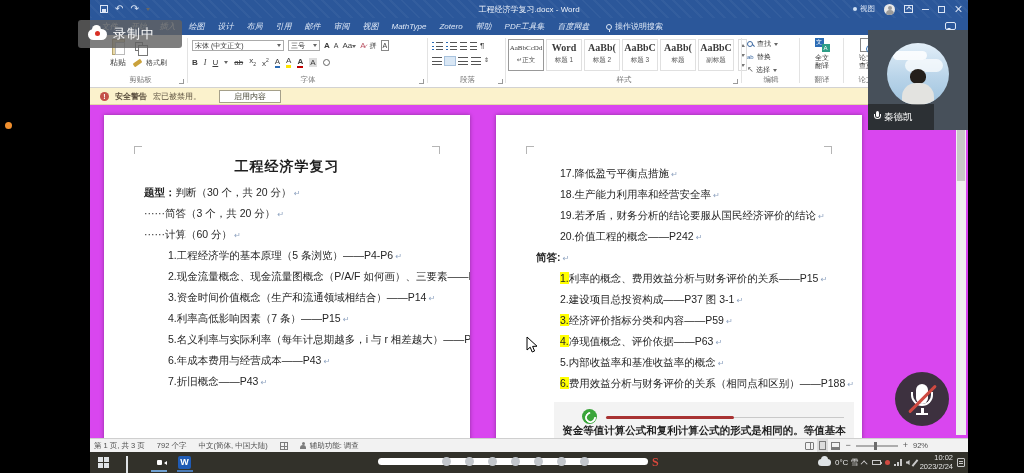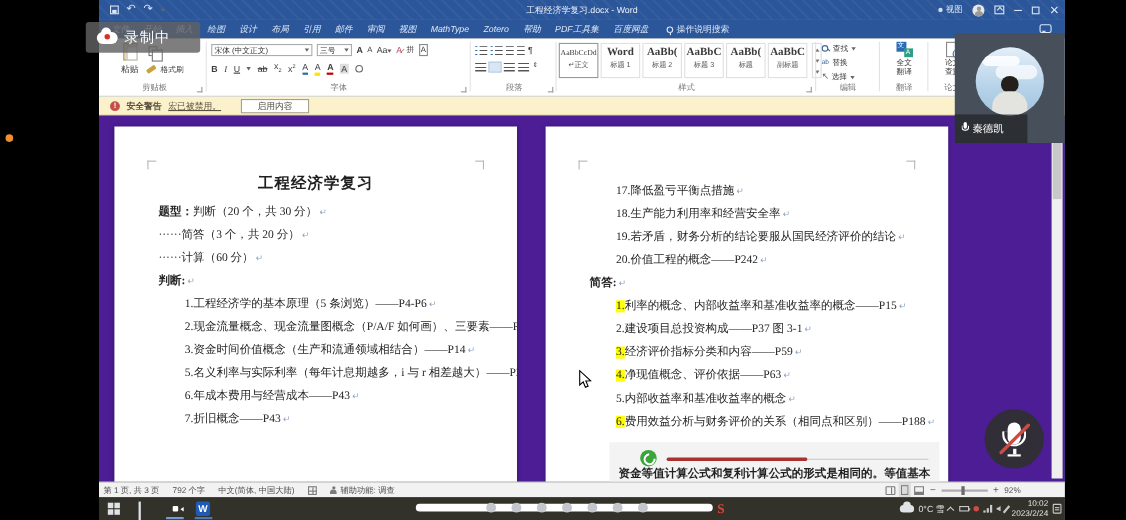--- a/index.html
+++ b/index.html
@@ -88,32 +88,32 @@
   .ic-trans:before { content:"文"; position:absolute; left:0; top:0; width:9px; height:9px; background:#2a6bb5; color:#fff; font-size:6px; line-height:9px; }
   .ic-trans:after { content:"A"; position:absolute; right:0; bottom:0; width:8px; height:8px; background:#2e9e87; color:#fff; font-size:6px; line-height:8px; }
   .ic-papercheck { width:12px; height:14px; margin:0 auto; background:#fff; border:1px solid #888; position:relative; }
   .ic-papercheck:after { content:""; position:absolute; right:-3px; bottom:-2px; width:6px; height:6px; border:1.5px solid #2a6bb5; border-radius:50%; background:rgba(255,255,255,.6); }
   .two-line { font-size:7px; line-height:8px; color:#3b3b3b; }
 
   
   .warnbar { position:absolute; left:0; top:88px; width:878px; height:17px; background:#fbf2cc; border-bottom:1px solid #e3d9a6; display:flex; align-items:center; font-size:8px; color:#5c5140; }
   .ic-warn { width:9px; height:9px; border-radius:50%; background:#c4504a; color:#fff; font-size:7px; line-height:9px; text-align:center; font-weight:bold; margin:0 6px 0 10px; }
   .warn-label { font-weight:bold; margin-right:6px; }
-  .warn-link { text-decoration:underline; margin-right:18px; }
+  .warn-link { margin-right:18px; }
   .warn-btn { height:13px; padding:0 14px; background:#fff; border:1px solid #a5a08a; font-size:8px; color:#4a4a3a; line-height:11px; }
 
   
-  .docarea { position:absolute; left:0; top:105px; width:878px; height:333px; background:#4c1d95; overflow:hidden; }
+  .docarea { position:absolute; left:0; top:105px; width:878px; height:333px; background:#d946ef; overflow:hidden; }
   .page { position:absolute; top:10px; width:366px; height:330px; background:#fff; box-shadow:0 0 4px rgba(0,0,0,.35); overflow:hidden; }
   .p1 { left:14px; } .p2 { left:406px; }
   .cm { position:absolute; width:8px; height:8px; border-top:1px solid #b5b5b5; }
   .cm-l { border-left:1px solid #b5b5b5; } .cm-r { border-right:1px solid #b5b5b5; }
   .ptitle { margin-top:43px; text-align:center; font-family:"Liberation Serif","DejaVu Serif",serif; font-size:14px; font-weight:bold; color:#1f1f1f; letter-spacing:1px; }
   .lines1 { margin-top:6px; } .lines2 { padding-top:48px; }
-  .dline { height:21px; line-height:21px; font-family:Liberation Serif, serif; font-size:10.5px; color:#262626; padding-left:40px; white-space:nowrap; }
+  .dline { height:21px; line-height:21px; font-family:Liberation Sans, sans-serif; font-size:10.5px; color:#262626; padding-left:40px; white-space:nowrap; }
   .dline.ind { padding-left:64px; }
   .sb { font-weight:bold; }
   .sh { background:#ffff00; }
   .pmark { color:#8fa3c0; font-size:8px; margin-left:2px; }
   .callout { position:relative; margin:8px 0 0 58px; width:300px; height:36px; background:#f3f3f3; }
   .spin { position:absolute; left:28px; top:7px; width:15px; height:15px; border-radius:50%; background:#3aa53a; }
   .spin:after { content:""; position:absolute; left:3px; top:3px; width:7px; height:7px; border:2px solid #fff; border-top-color:transparent; border-radius:50%; transform:rotate(40deg); }
   .redline { position:absolute; left:52px; top:14px; width:128px; height:3px; background:#a83232; border-radius:2px; }
   .grayline { position:absolute; left:180px; top:15px; width:110px; height:1px; background:#c9c9c9; }
   .callout-text { position:absolute; left:0; right:0; top:22px; text-align:center; font-family:"Liberation Serif",serif; font-size:10.5px; font-weight:bold; color:#1f1f1f; white-space:nowrap; }
@@ -404,43 +404,43 @@
       <span class="warn-link">宏已被禁用。</span>
       <button class="warn-btn">启用内容</button>
     </div>
 
     <div class="docarea">
       <div class="page p1">
         <span class="cm cm-l" style="left:30px;top:31px;"></span>
         <span class="cm cm-r" style="right:30px;top:31px;"></span>
         <div class="ptitle">工程经济学复习</div>
         <div class="lines1">
-            <div class="dline"><span class="sb">题型：</span><span>判断（20 个，共 30 分）</span><span class="pmark">↵</span></div>
+            <div class="dline"><span class="sb">题型：</span><span>判断（30 个，共 20 分）</span><span class="pmark">↵</span></div>
             <div class="dline"><span>······简答（3 个，共 20 分）</span><span class="pmark">↵</span></div>
             <div class="dline"><span>······计算（60 分）</span><span class="pmark">↵</span></div>
-            <div class="dline"><span class="sb">判断:</span><span class="pmark">↵</span></div>
             <div class="dline ind"><span>1.工程经济学的基本原理（5 条浏览）——P4-P6</span><span class="pmark">↵</span></div>
             <div class="dline ind"><span>2.现金流量概念、现金流量图概念（P/A/F 如何画）、三要素——P12-13</span></div>
             <div class="dline ind"><span>3.资金时间价值概念（生产和流通领域相结合）——P14</span><span class="pmark">↵</span></div>
+            <div class="dline ind"><span>4.利率高低影响因素（7 条）——P15</span><span class="pmark">↵</span></div>
             <div class="dline ind"><span>5.名义利率与实际利率（每年计息期越多，i 与 r 相差越大）——P27</span></div>
             <div class="dline ind"><span>6.年成本费用与经营成本——P43</span><span class="pmark">↵</span></div>
             <div class="dline ind"><span>7.折旧概念——P43</span><span class="pmark">↵</span></div>
             <div class="dline ind"></div>
           </div>
       </div>
       <div class="page p2">
         <span class="cm cm-l" style="left:30px;top:31px;"></span>
         <span class="cm cm-r" style="right:30px;top:31px;"></span>
         <div class="lines2">
             <div class="dline ind"><span>17.降低盈亏平衡点措施</span><span class="pmark">↵</span></div>
             <div class="dline ind"><span>18.生产能力利用率和经营安全率</span><span class="pmark">↵</span></div>
             <div class="dline ind"><span>19.若矛盾，财务分析的结论要服从国民经济评价的结论</span><span class="pmark">↵</span></div>
             <div class="dline ind"><span>20.价值工程的概念——P242</span><span class="pmark">↵</span></div>
             <div class="dline"><span class="sb">简答:</span><span class="pmark">↵</span></div>
-            <div class="dline ind"><span class="sh">1.</span><span>利率的概念、内部收益率和基准收益率的概念——P15</span><span class="pmark">↵</span></div>
+            <div class="dline ind"><span class="sh">1.</span><span>利率的概念、费用效益分析与财务评价的关系——P15</span><span class="pmark">↵</span></div>
             <div class="dline ind"><span>2.建设项目总投资构成——P37 图 3-1</span><span class="pmark">↵</span></div>
             <div class="dline ind"><span class="sh">3.</span><span>经济评价指标分类和内容——P59</span><span class="pmark">↵</span></div>
             <div class="dline ind"><span class="sh">4.</span><span>净现值概念、评价依据——P63</span><span class="pmark">↵</span></div>
             <div class="dline ind"><span>5.内部收益率和基准收益率的概念</span><span class="pmark">↵</span></div>
             <div class="dline ind"><span class="sh">6.</span><span>费用效益分析与财务评价的关系（相同点和区别）——P188</span><span class="pmark">↵</span></div>
           </div>
         <div class="callout">
           <span class="spin"></span>
           <span class="redline"></span>
           <span class="grayline"></span>

